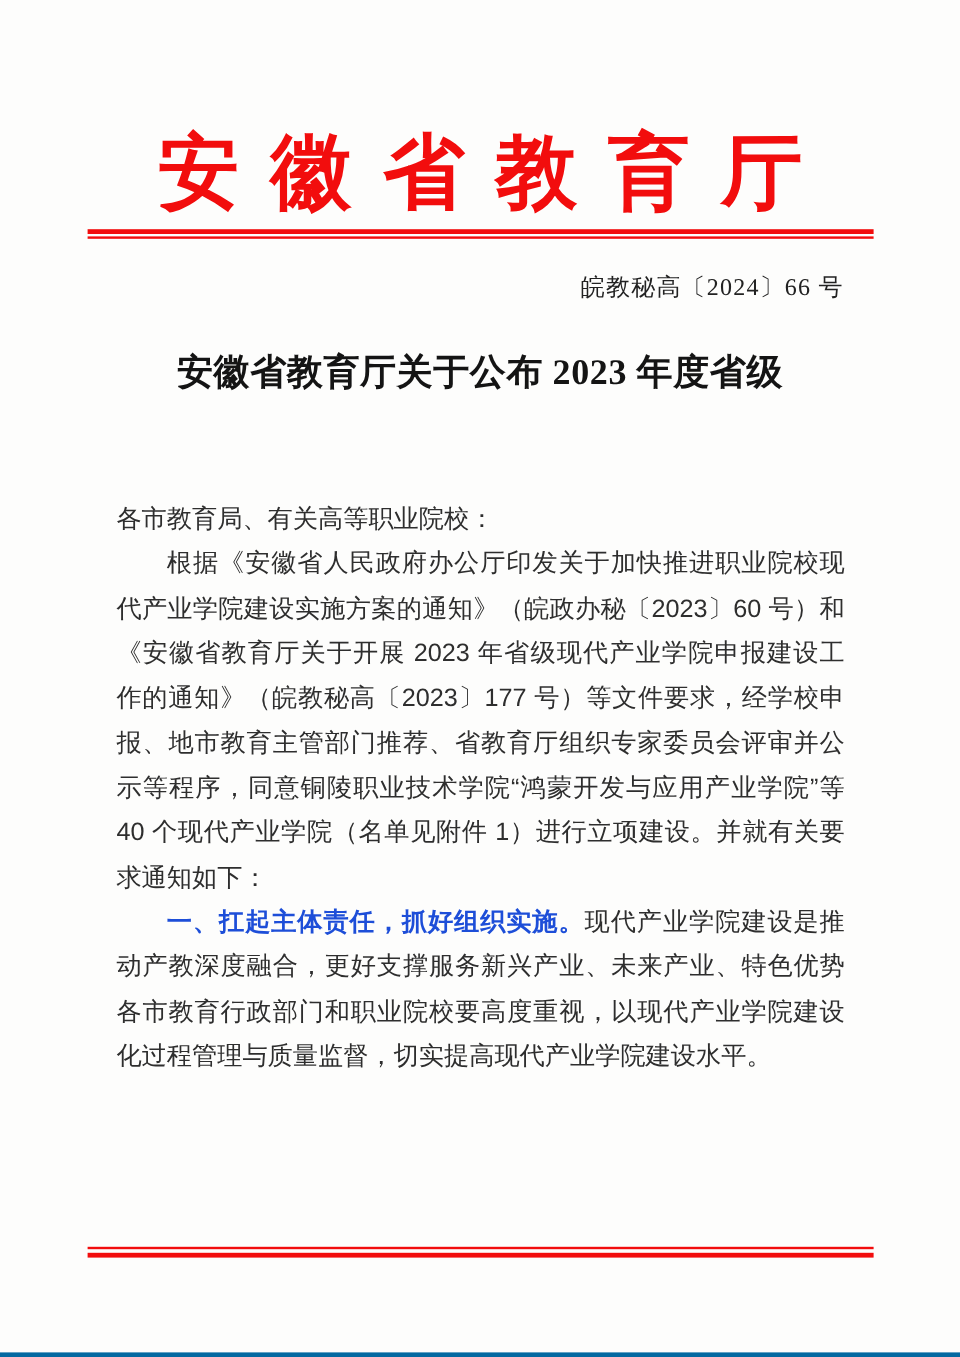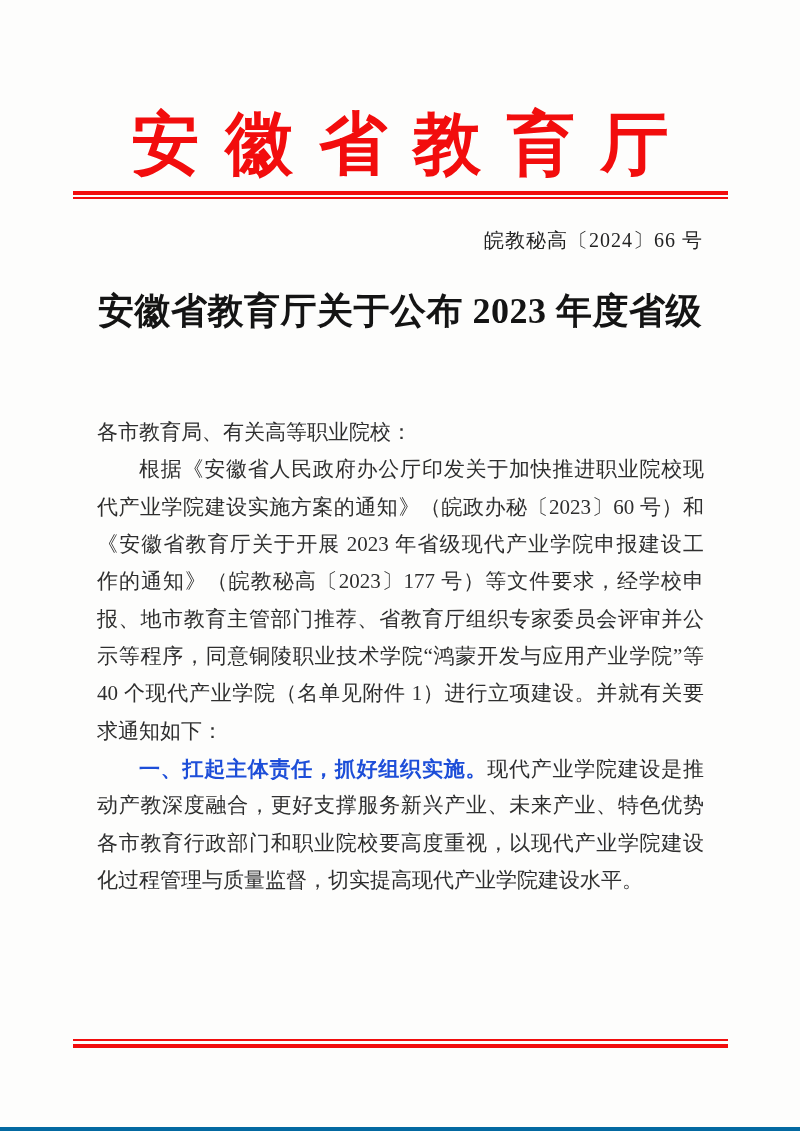--- a/index.html
+++ b/index.html
@@ -51,21 +51,21 @@
     color: #222222;
     letter-spacing: 1px;
     white-space: nowrap;
   }
 
   
   .doc-title {
     position: absolute;
     top: 292px; left: 0; width: 800px;
     text-align: center;
-    font-size: 36px;
+    font-size: 30px;
     font-weight: 700;
     line-height: 38px;
     color: #141414;
     letter-spacing: 0.5px;
   }
 
   
   .doc-body {
     position: absolute;
     top: 414px; left: 97px; width: 607px;
@@ -78,21 +78,21 @@
     white-space: nowrap;
     text-align: left;
   }
   .doc-body .line.justify {
     white-space: normal;
     text-align: justify;
     text-align-last: justify;
     text-justify: inter-character;
   }
   .doc-body .line.indent { text-indent: 2em; }
-  .doc-body .fs  { font-family: Liberation Serif, serif; }
+  .doc-body .fs  { font-family: Liberation Sans, sans-serif; }
   .doc-body .hei {
     font-family: "Liberation Sans", "DejaVu Sans", sans-serif;
     font-weight: 700;
     color: #1d4ed8;
   }
 </style>
 </head>
 <body>
 
 <div class="page">

